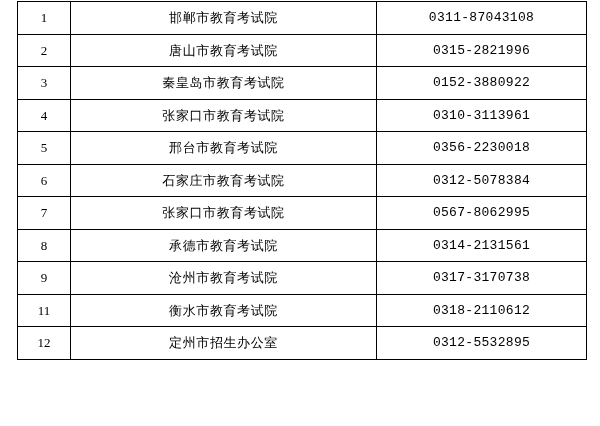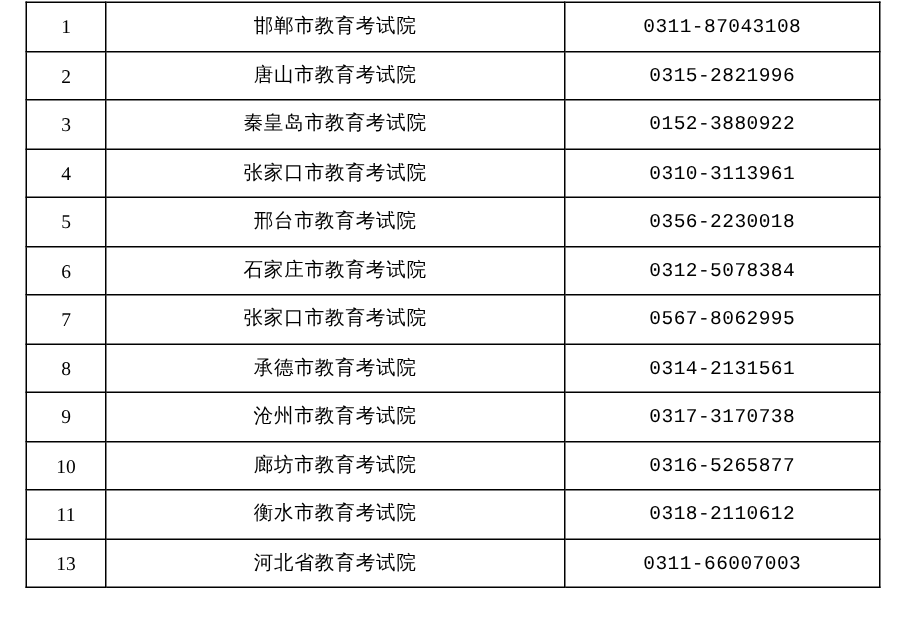--- a/index.html
+++ b/index.html
@@ -102,29 +102,24 @@
         <td class="col-index">8</td>
         <td class="col-name">承德市教育考试院</td>
         <td class="col-phone">0314-2131561</td>
       </tr>
       <tr>
         <td class="col-index">9</td>
         <td class="col-name">沧州市教育考试院</td>
         <td class="col-phone">0317-3170738</td>
       </tr>
       <tr>
-        <td class="col-index">10</td>
-        <td class="col-name">廊坊市教育考试院</td>
-        <td class="col-phone">0316-5265877</td>
-      </tr>
-      <tr>
         <td class="col-index">11</td>
         <td class="col-name">衡水市教育考试院</td>
         <td class="col-phone">0318-2110612</td>
       </tr>
       <tr>
-        <td class="col-index">13</td>
-        <td class="col-name">河北省教育考试院</td>
-        <td class="col-phone">0311-66007003</td>
+        <td class="col-index">12</td>
+        <td class="col-name">定州市招生办公室</td>
+        <td class="col-phone">0312-5532895</td>
       </tr>
     </tbody>
   </table>
 </div>
 
 </body></html>

